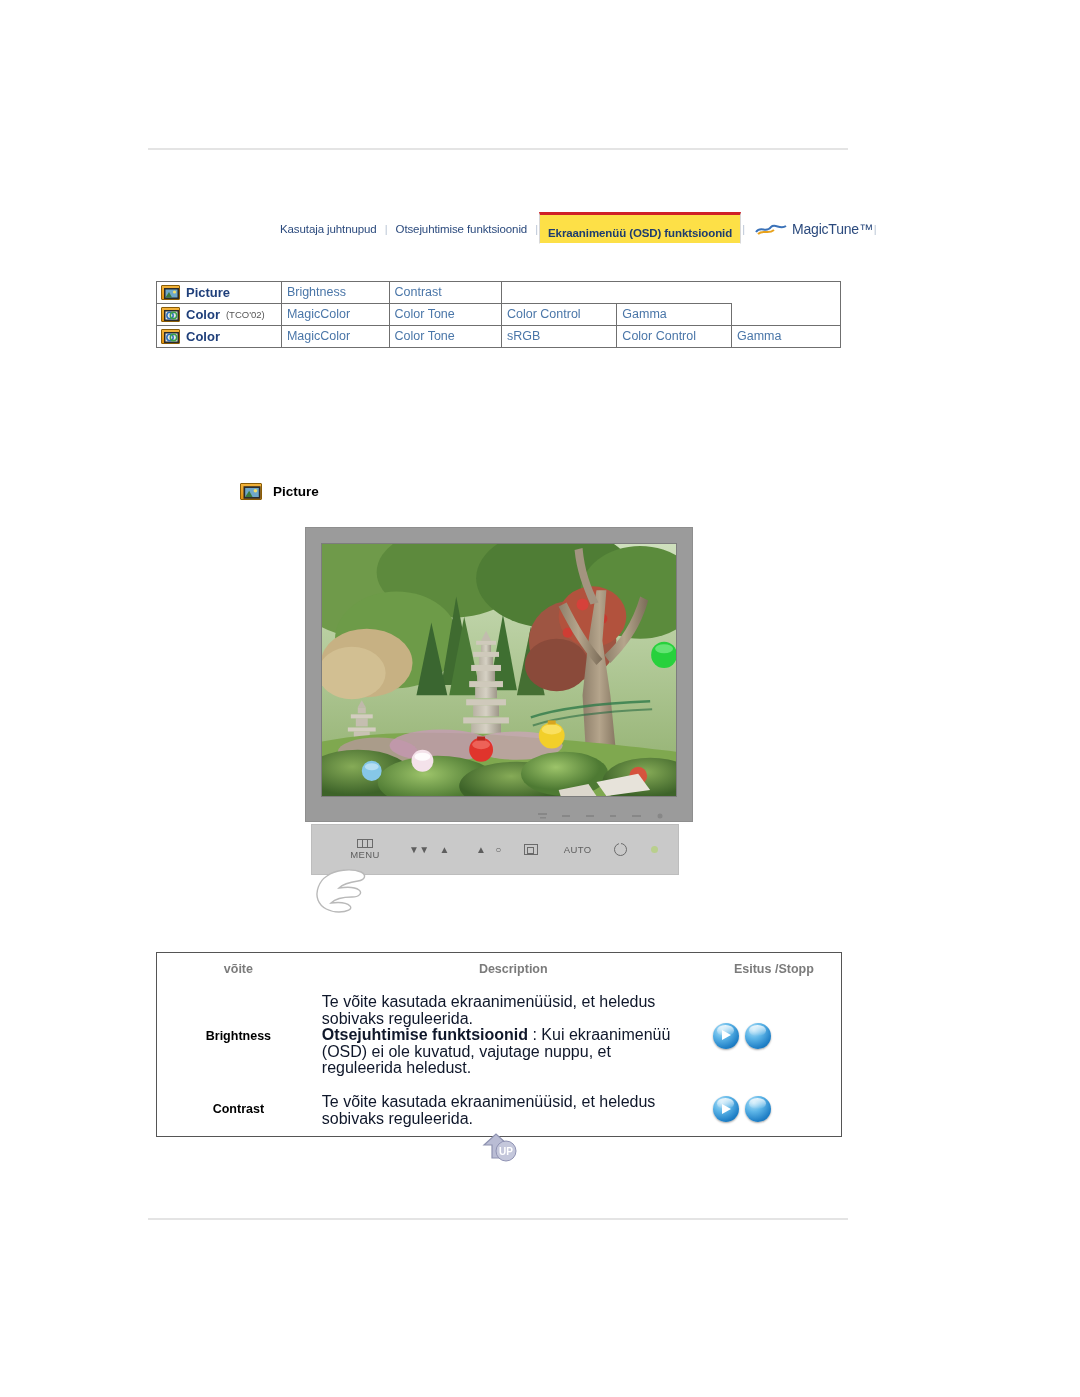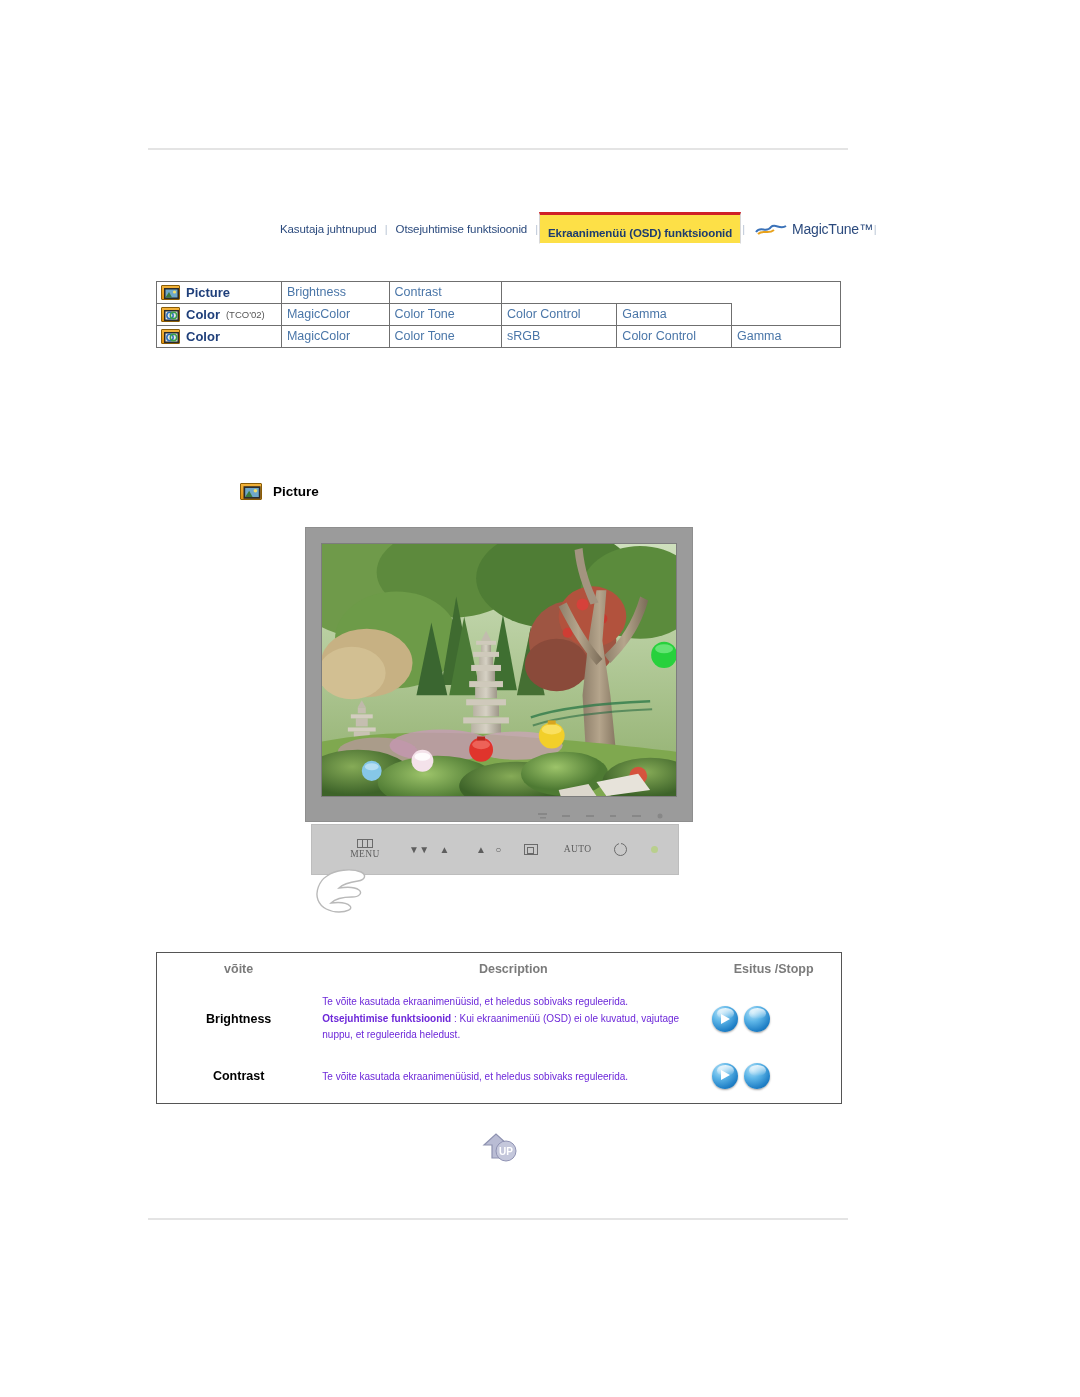--- a/index.html
+++ b/index.html
@@ -194,21 +194,20 @@
   .panel-row {
     position: absolute;
     left: 0; top: 0; right: 0; bottom: 0;
     display: flex;
     align-items: center;
     padding-left: 27px;
     gap: 0px;
     font-size: 9.5px;
     color: #5e5e5e;
     letter-spacing: 0.4px;
-    font-family: Liberation Serif, serif;
   }
   .pbtn {
     display: flex;
     flex-direction: column;
     align-items: center;
     justify-content: center;
     color: #5e5e5e;
   }
   .pbtn-menu { width: 52px; }
   .pbtn-ico { font-size: 10px; line-height: 11px; }
@@ -292,22 +291,22 @@
     padding: 0;
     vertical-align: middle;
   }
   .td-menu {
     text-align: center;
     font-size: 12.5px;
     font-weight: bold;
     color: #000;
   }
   .td-desc {
-    font-size: 10px;
-    color: #6d28d9;
+    font-size: 16px;
+    color: #0f172a;
     line-height: 16.6px;
     padding: 8px 14px 9px 2px !important;
     text-align: left;
   }
   .td-desc b { font-weight: bold; }
   .td-play { text-align: left; padding-left: 6px !important; }
   .row-b td { padding-top: 10px; padding-bottom: 10px; }
   .row-c td { padding-top: 10px; padding-bottom: 14px; }
 
   .btn-pair { display:flex; gap: 6px; align-items:center; }

